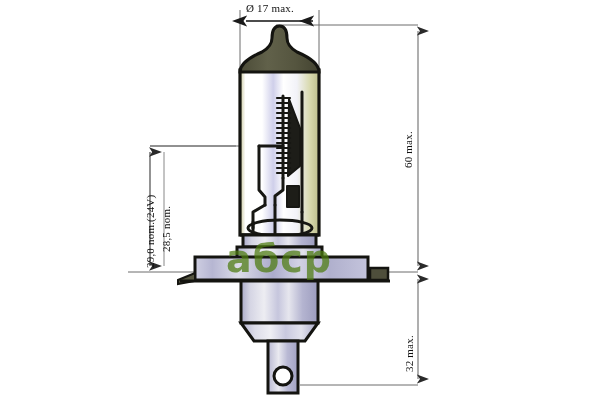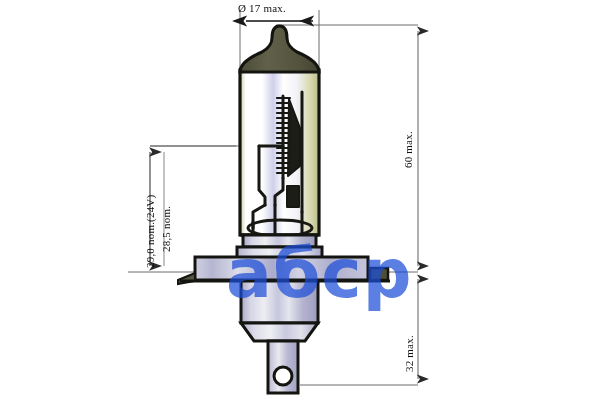--- a/index.html
+++ b/index.html
@@ -20,23 +20,23 @@
   }
   .vert{
     transform-origin:0 0;
     transform:rotate(-90deg);
   }
   #wm{
     position:absolute;
     left:226px;top:240px;
     width:180px;
     font-family:"DejaVu Sans", sans-serif;
-    font-size:68px;
+    font-size:38px;
     font-weight:700;
-    color:#1d4ed8;
+    color:#4d7c0f;
     opacity:.72;
     letter-spacing:1px;
     line-height:1;
     pointer-events:none;
     user-select:none;
   }
 </style>
 </head>
 <body>
 
@@ -217,21 +217,21 @@
       <path d="M241 323 L318 323 L305 341 L254 341 Z" fill="url(#metalGrad2)" stroke="#141410" stroke-width="3"></path>
 
       <rect x="268" y="341" width="30" height="52" fill="url(#pinGrad)" stroke="#141410" stroke-width="3"></rect>
       <circle cx="283" cy="376" r="9" fill="#ffffff" stroke="#141410" stroke-width="3"></circle>
     </g>
 
   </svg>
 
   <div id="wm">абср</div>
 
-  <div class="lbl" style="left:238px; top:2px;">Ø 17 max.</div>
+  <div class="lbl" style="left:246px; top:2px;">Ø 17 max.</div>
 
   <div class="lbl vert" style="left:402px; top:168px;">60 max.</div>
 
   <div class="lbl vert" style="left:403px; top:372px;">32 max.</div>
 
   <div class="lbl vert" style="left:144px; top:268px;">29,0 nom.(24V)</div>
 
   <div class="lbl vert" style="left:160px; top:252px;">28,5 nom.</div>
 
 </div>

